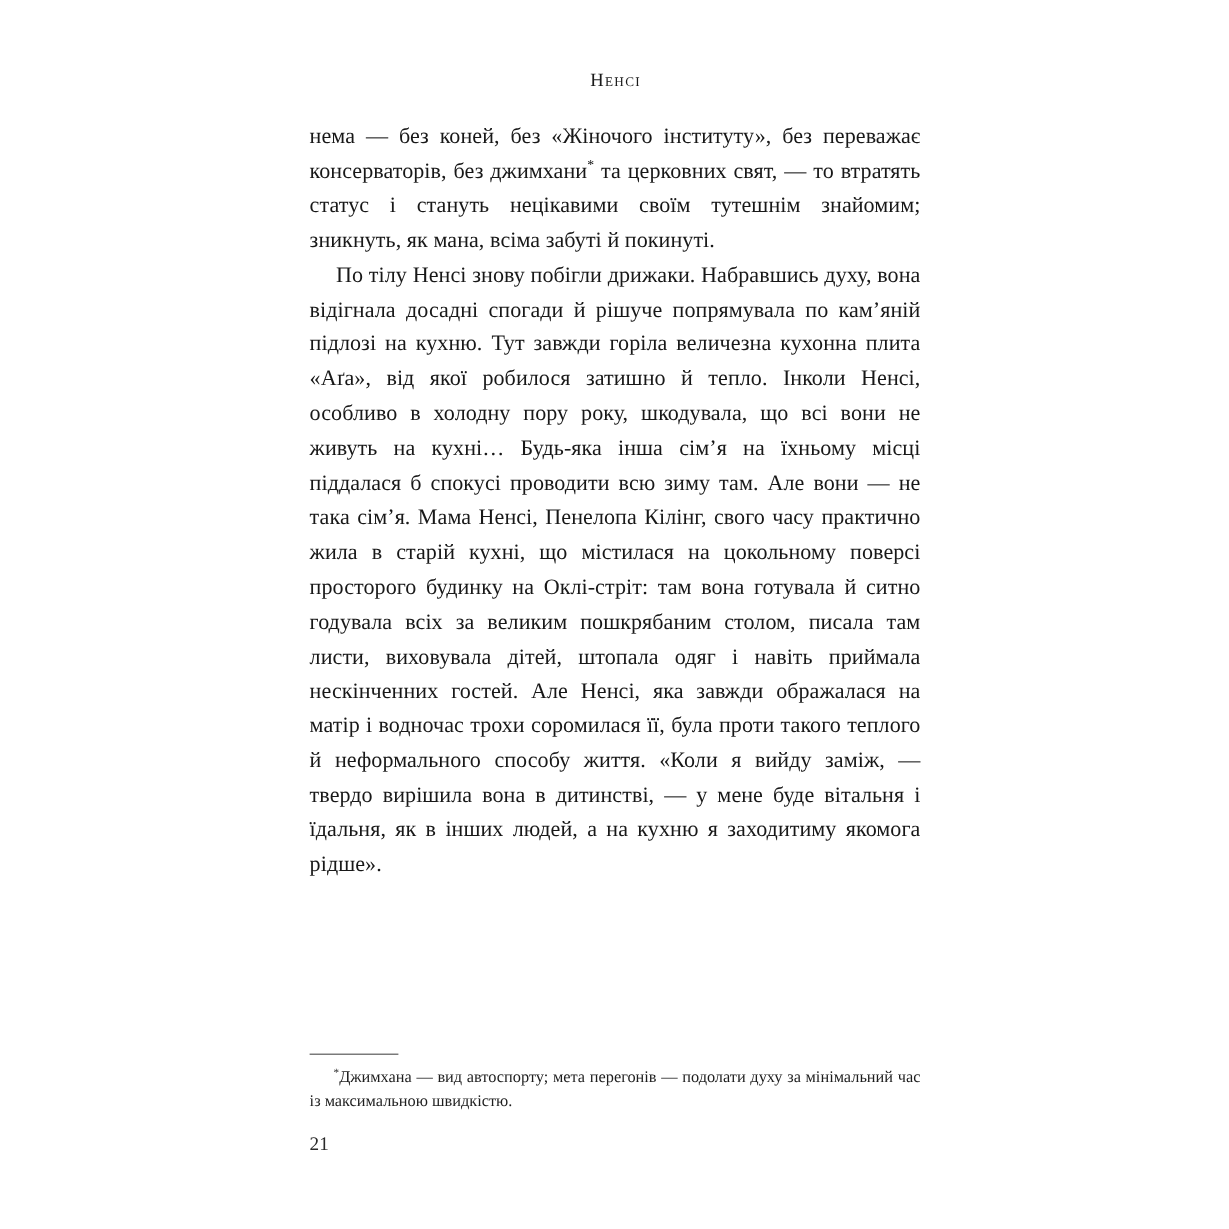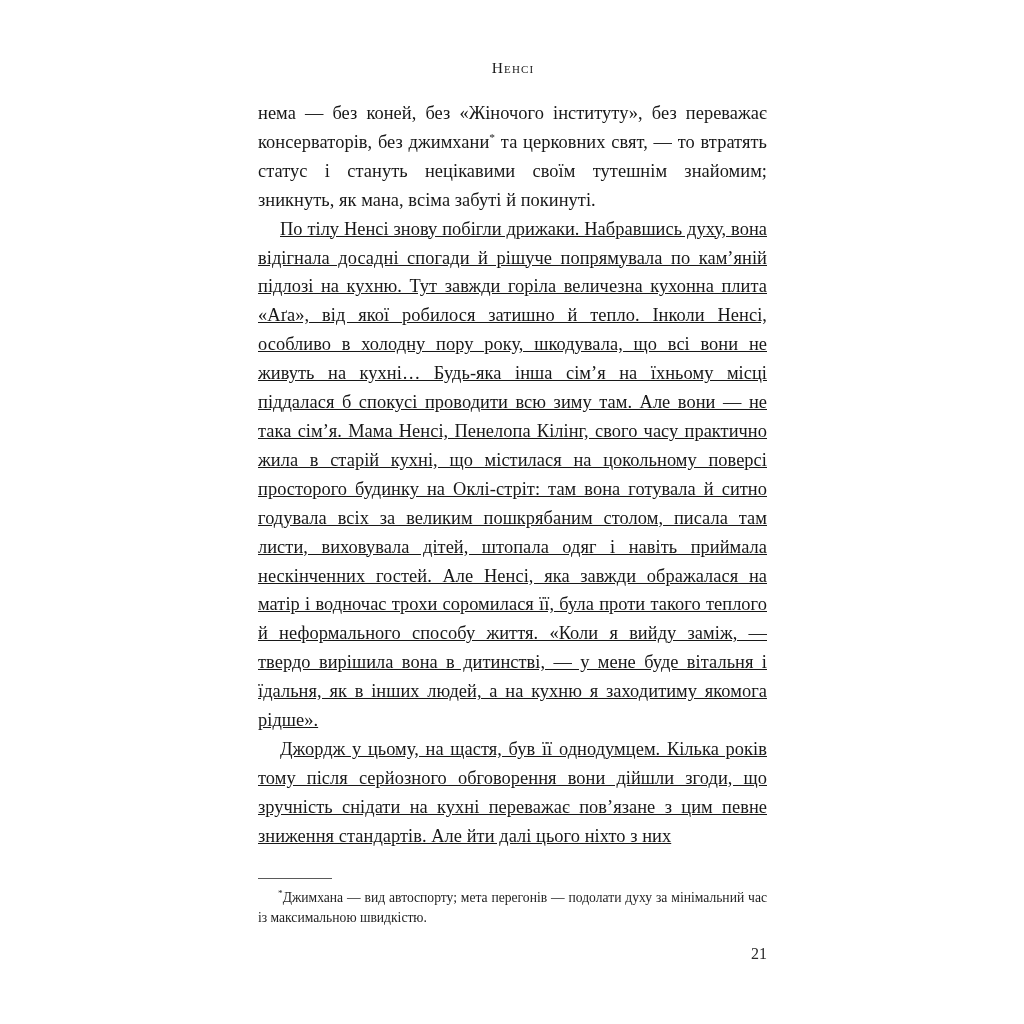--- a/index.html
+++ b/index.html
@@ -50,21 +50,20 @@
     line-height: 28.9px;
     text-align: justify;
     text-align-last: left;
     text-justify: inter-word;
     hyphens: manual;
     color: #181818;
     letter-spacing: 0.05px;
   }
   p.para.indent {
     text-indent: 22px;
-    text-decoration: underline;
   }
   p.para.no-indent {
     text-indent: 0;
   }
 
   sup.fn-marker {
     font-size: 0.62em;
     vertical-align: super;
     line-height: 0;
   }
@@ -96,39 +95,38 @@
     vertical-align: super;
     line-height: 0;
   }
 
   
   .folio {
     position: absolute;
     top: 945px;
     left: 258px;
     width: 509px;
-    text-align: right;
+    text-align: left;
     font-size: 16px;
     color: #2a2a2a;
   }
 </style>
 </head>
 <body>
 
 <div class="page">
 
   <div class="running-head">Ненсі</div>
 
   <div class="textblock">
 
     <p class="para no-indent"><span>нема — без коней, без «Жіночого інституту», без переважає консерваторів, без джимхани</span><sup class="fn-marker">*</sup><span> та церковних свят, — то втратять статус і стануть нецікавими своїм тутешнім знайомим; зникнуть, як мана, всіма забуті й покинуті.</span></p>
 
     <p class="para indent">По тілу Ненсі знову побігли дрижаки. Набравшись духу, вона відігнала досадні спогади й рішуче попрямувала по кам’яній підлозі на кухню. Тут завжди горіла величезна кухонна плита «Аґа», від якої робилося затишно й тепло. Інколи Ненсі, особливо в холодну пору року, шкодувала, що всі вони не живуть на кухні… Будь-яка інша сім’я на їхньому місці піддалася б спокусі проводити всю зиму там. Але вони — не така сім’я. Мама Ненсі, Пенелопа Кілінг, свого часу практично жила в старій кухні, що містилася на цокольному поверсі просторого будинку на Оклі-стріт: там вона готувала й ситно годувала всіх за великим пошкрябаним столом, писала там листи, виховувала дітей, штопала одяг і навіть приймала нескінченних гостей. Але Ненсі, яка завжди ображалася на матір і водночас трохи соромилася її, була проти такого теплого й неформального способу життя. «Коли я вийду заміж, — твердо вирішила вона в дитинстві, — у мене буде вітальня і їдальня, як в інших людей, а на кухню я заходитиму якомога рідше».</p>
 
-    <p class="para indent">Джордж у цьому, на щастя, був її однодумцем. Кілька років тому після серйозного обговорення вони дійшли згоди, що зручність снідати на кухні переважає пов’язане з цим певне зниження стандартів. Але йти далі цього ніхто з них</p>
 
   </div>
 
   <div class="footnote-zone">
     <div class="footnote-rule"></div>
     <p class="footnote-text"><sup>*</sup><span>Джимхана — вид автоспорту; мета перегонів — подолати духу за мінімальний час із максимальною швидкістю.</span></p>
   </div>
 
   <div class="folio">21</div>
 

